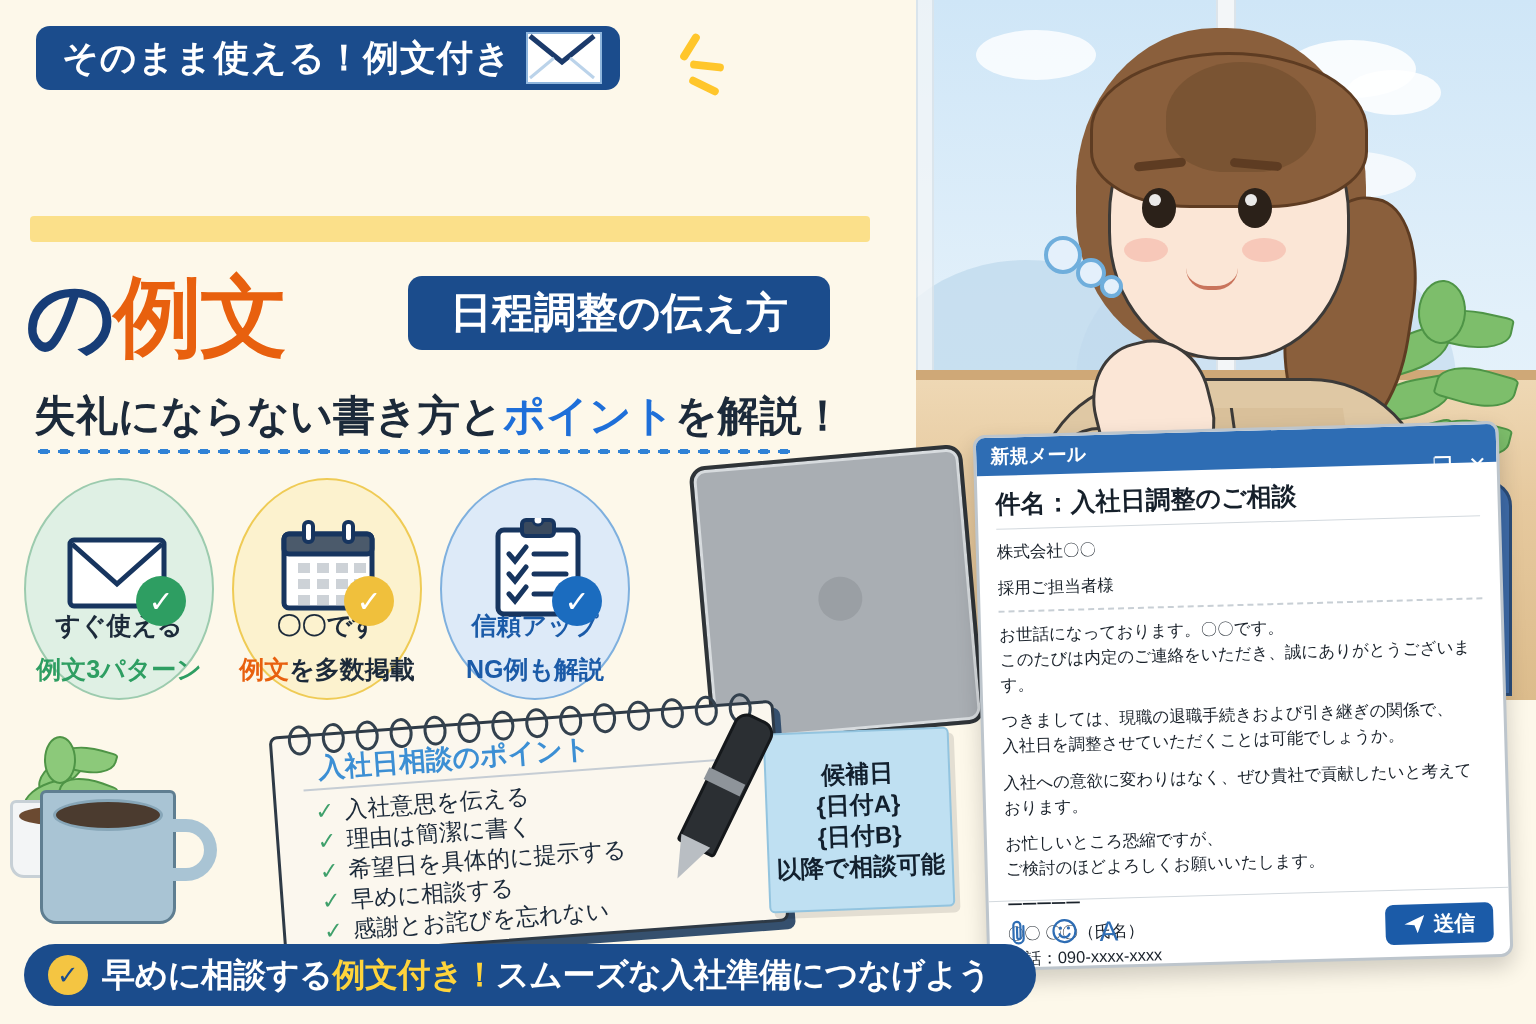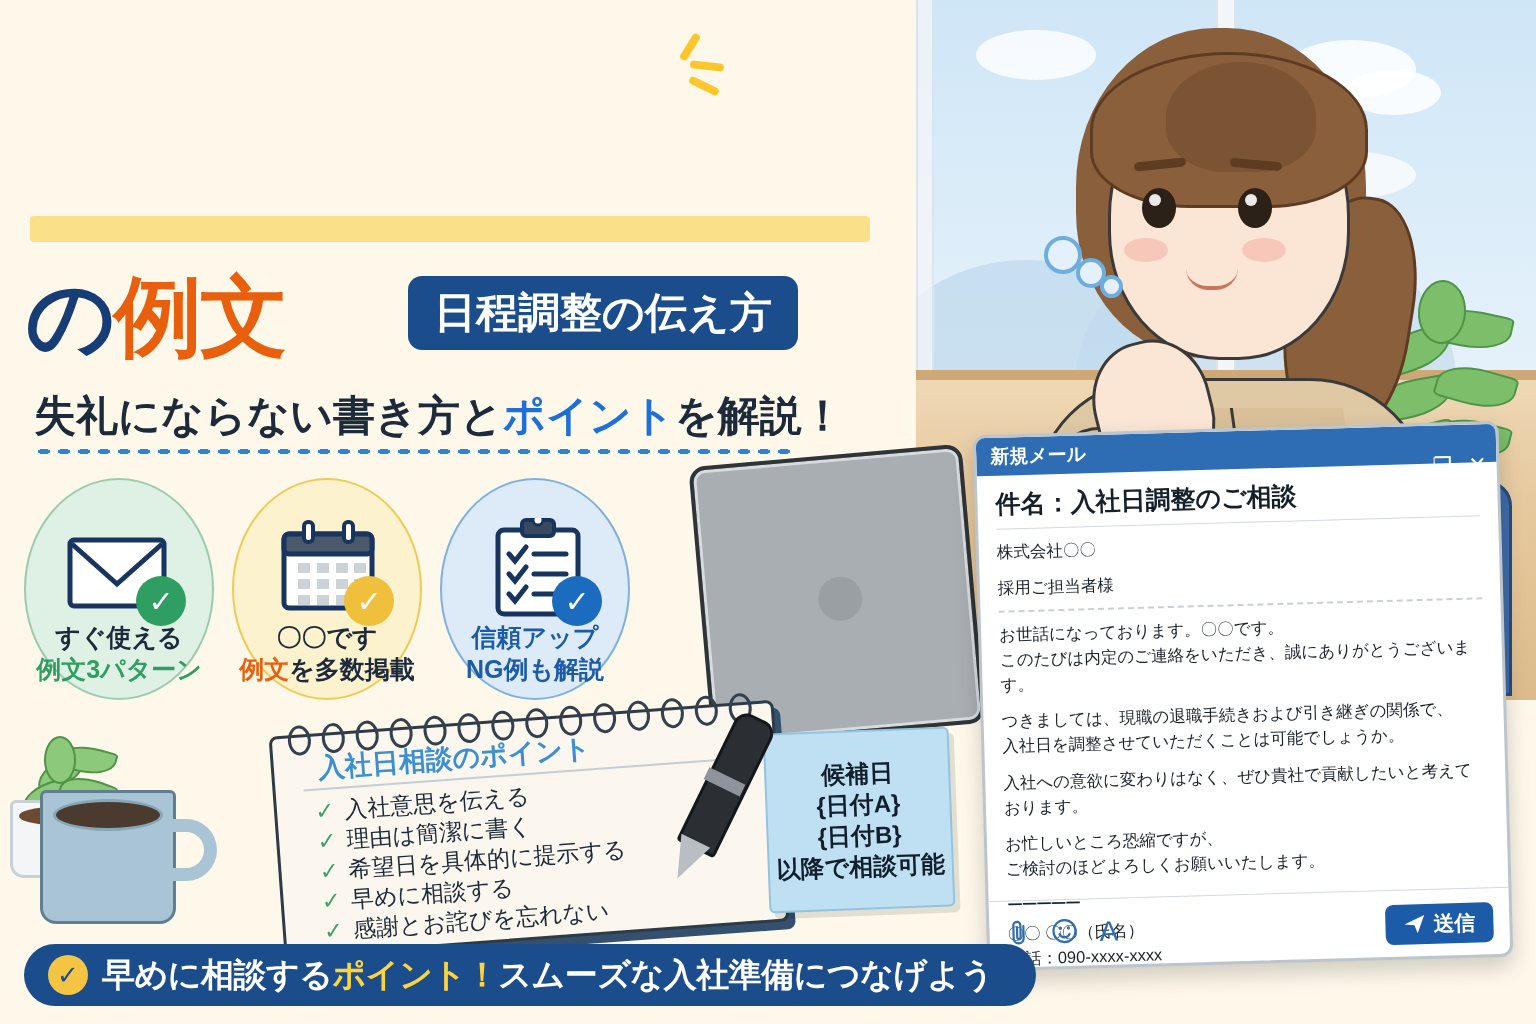--- a/index.html
+++ b/index.html
@@ -70,35 +70,35 @@
   
   .title1{
     position:absolute;left:26px;top:96px;font-size:96px;font-weight:700;color:#173D77;
     letter-spacing:-2px;white-space:nowrap;z-index:25;
   }
   .hl-bar{position:absolute;left:30px;top:216px;width:840px;height:26px;background:#FBE08A;border-radius:4px;z-index:20;}
   .title2{position:absolute;left:26px;top:258px;font-size:88px;font-weight:700;color:#173D77;letter-spacing:-2px;white-space:nowrap;z-index:25;}
   .title2 .orange{color:#E8600E;}
   .tbadge{
     position:absolute;left:408px;top:276px;height:74px;background:#1B4C8C;border-radius:14px;
-    display:flex;align-items:center;padding:0 26px;z-index:25;
+    display:flex;align-items:center;padding:0 42px;z-index:25;
   }
   .tbadge span{color:#fff;font-size:42px;font-weight:700;white-space:nowrap;}
   .subtitle{position:absolute;left:34px;top:388px;font-size:42px;font-weight:700;color:#1C2A3A;white-space:nowrap;z-index:25;}
   .subtitle .blue{color:#1E6FD9;}
   .dots{position:absolute;left:34px;top:447px;width:760px;height:9px;z-index:20;
     background-image:radial-gradient(#2F82D6 42%,transparent 45%);
     background-size:20px 9px;background-repeat:repeat-x;}
 
   
   .feat{position:absolute;width:190px;height:222px;border-radius:50%;
     display:flex;flex-direction:column;align-items:center;justify-content:flex-end;
     padding-bottom:14px;box-sizing:border-box;z-index:18;}
   .feat .l1{font-size:25px;font-weight:700;color:#1C2A3A;line-height:1.15;text-align:right;}
-  .feat .l2{font-size:25px;font-weight:700;line-height:1.2;margin-top:2px;}
+  .feat .l2{font-size:25px;font-weight:700;line-height:1.2;margin-top:14px;}
   .f1{left:24px;top:478px;background:#DFF0E4;border:2px solid #9CCBAE;}
   .f2{left:232px;top:478px;background:#FCF2CE;border:2px solid #EFCB55;}
   .f3{left:440px;top:478px;background:#DDEAF8;border:2px solid #7FB0DE;}
   .ficon{position:absolute;top:38px;width:116px;height:100px;}
   .badge-chk{position:absolute;right:-6px;bottom:-8px;width:50px;height:50px;border-radius:50%;
     display:flex;align-items:center;justify-content:center;color:#fff;font-size:30px;font-weight:700;}
 
   
   .laptop{position:absolute;left:700px;top:455px;width:266px;height:272px;
     background:#A9AEB3;border:4px solid #2F3438;border-radius:16px;transform:rotate(-5deg);z-index:12;
@@ -225,20 +225,29 @@
       <div class="blush" style="left:226px;top:228px;"></div>
       <div class="mouth"></div>
       <div class="hand"></div>
     </div>
   </div>
 
   <div class="bdot" style="left:1044px;top:236px;width:30px;height:30px;"></div>
   <div class="bdot" style="left:1076px;top:258px;width:22px;height:22px;"></div>
   <div class="bdot" style="left:1100px;top:275px;width:15px;height:15px;"></div>
 
+  <div class="hbadge">
+    <div class="txt">そのまま使える！例文付き</div>
+    <div class="env-ic">
+      <svg class="env-fold" viewBox="0 0 68 46">
+        <path d="M2 2 L34 28 L66 2" fill="none" stroke="#1B3A6B" stroke-width="5"></path>
+        <path d="M2 44 L26 24 M66 44 L42 24" fill="none" stroke="#BBD3EA" stroke-width="3"></path>
+      </svg>
+    </div>
+  </div>
   <div class="spark" style="left:686px;top:32px;width:8px;height:30px;transform:rotate(32deg);"></div>
   <div class="spark" style="left:690px;top:62px;width:34px;height:8px;transform:rotate(6deg);"></div>
   <div class="spark" style="left:688px;top:82px;width:32px;height:8px;transform:rotate(26deg);"></div>
 
   <div class="hl-bar"></div>
   <div class="title2">
     <span>の</span><span class="orange">例文</span>
   </div>
   <div class="tbadge">
     <span>日程調整の伝え方</span>
@@ -431,17 +440,17 @@
             <path d="M1 10 L21 1 L14 19 L11 11 Z" fill="#fff"></path>
           </svg>
         <span>送信</span>
       </div>
     </div>
   </div>
 
   <div class="banner">
     <div class="cir">✓</div>
     <div class="bt">
-      <span>早めに相談する</span><span class="y">ポイント！</span><span>スムーズな入社準備につなげよう</span>
+      <span>早めに相談する</span><span class="y">例文付き！</span><span>スムーズな入社準備につなげよう</span>
     </div>
   </div>
 
 </div>
 
 </body></html>

